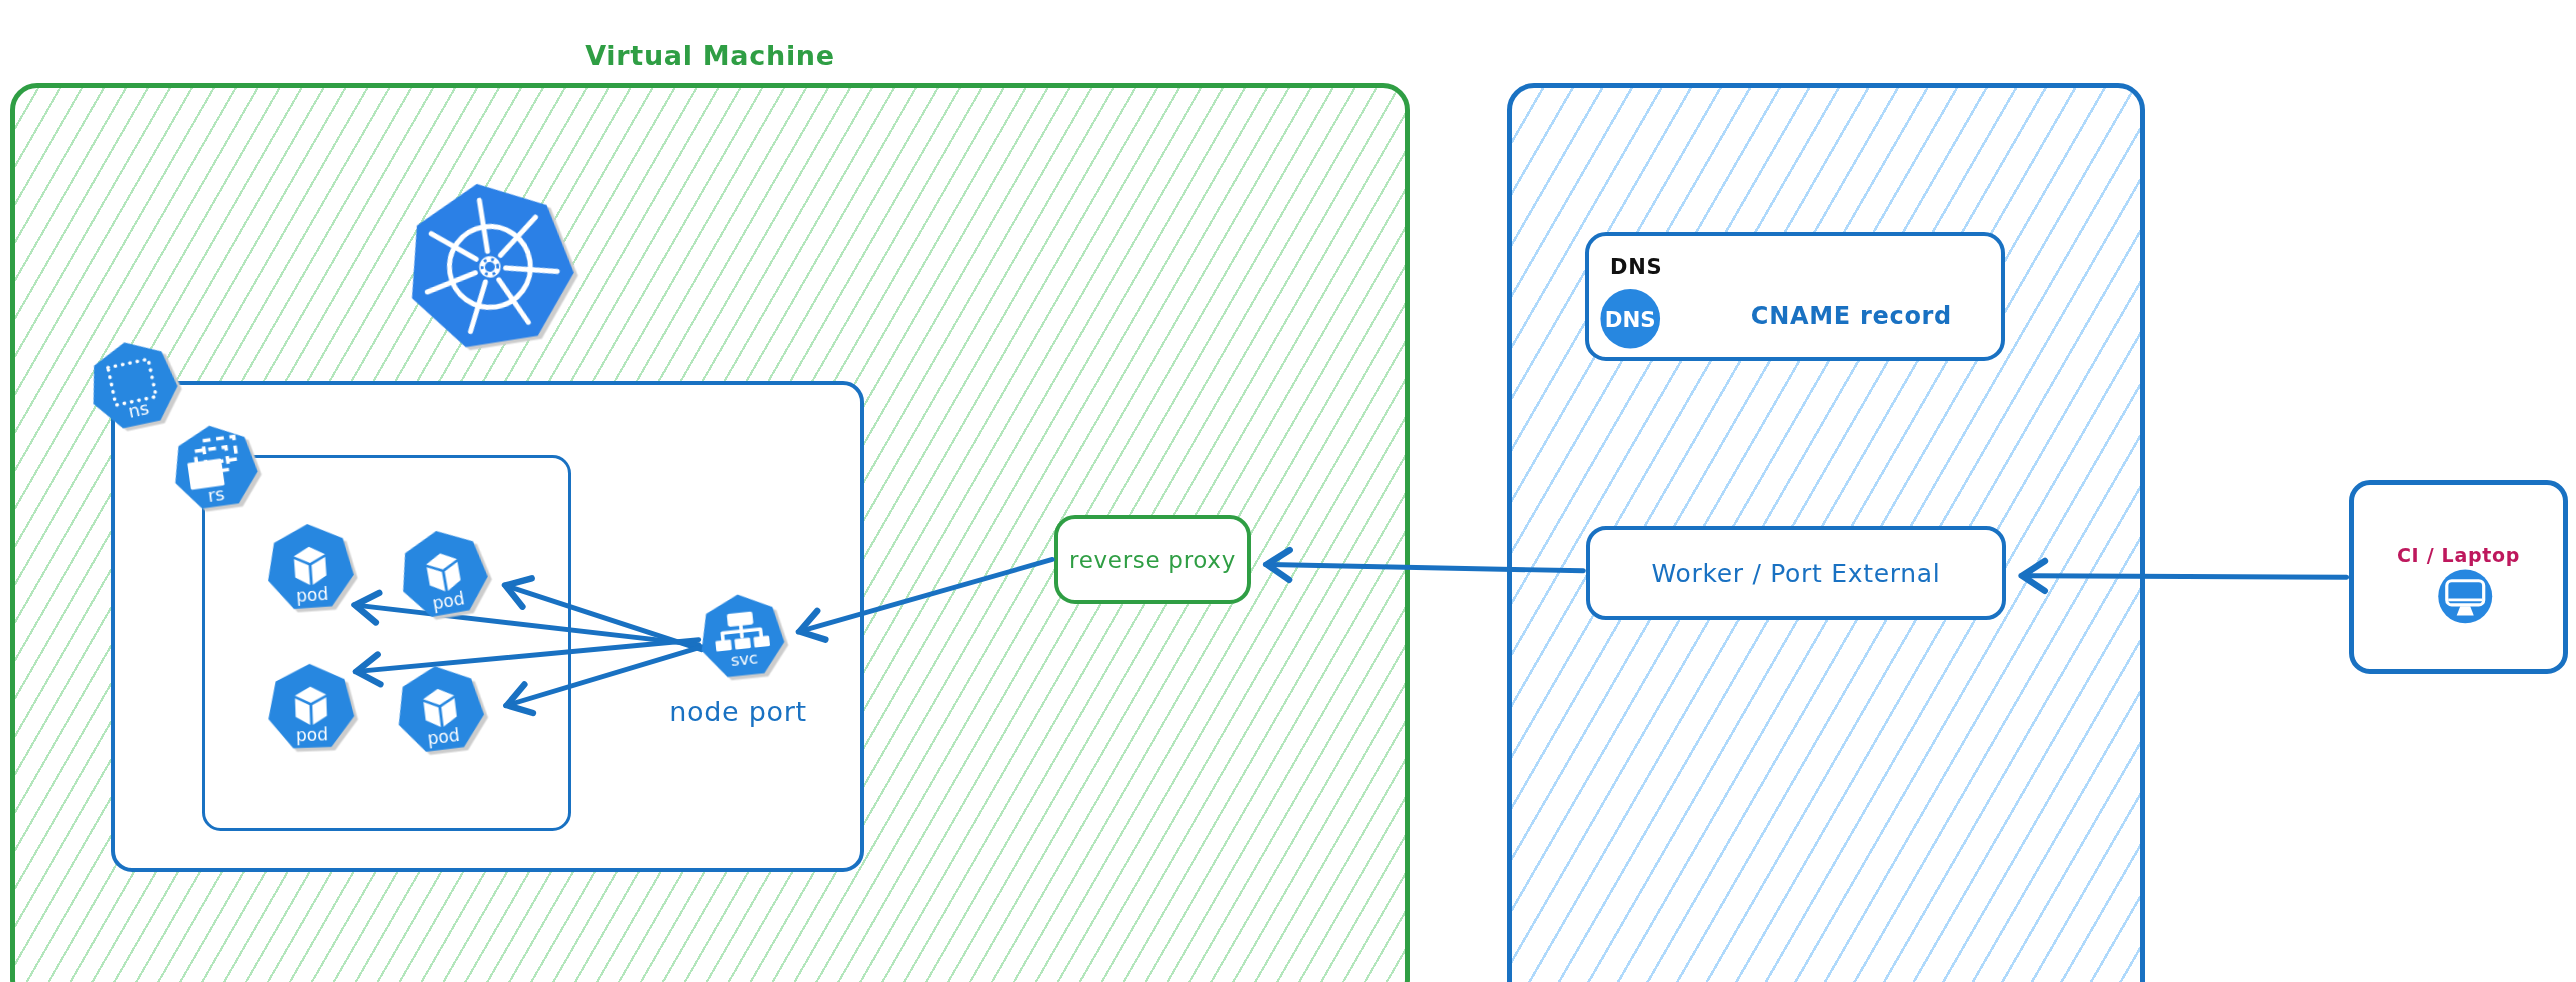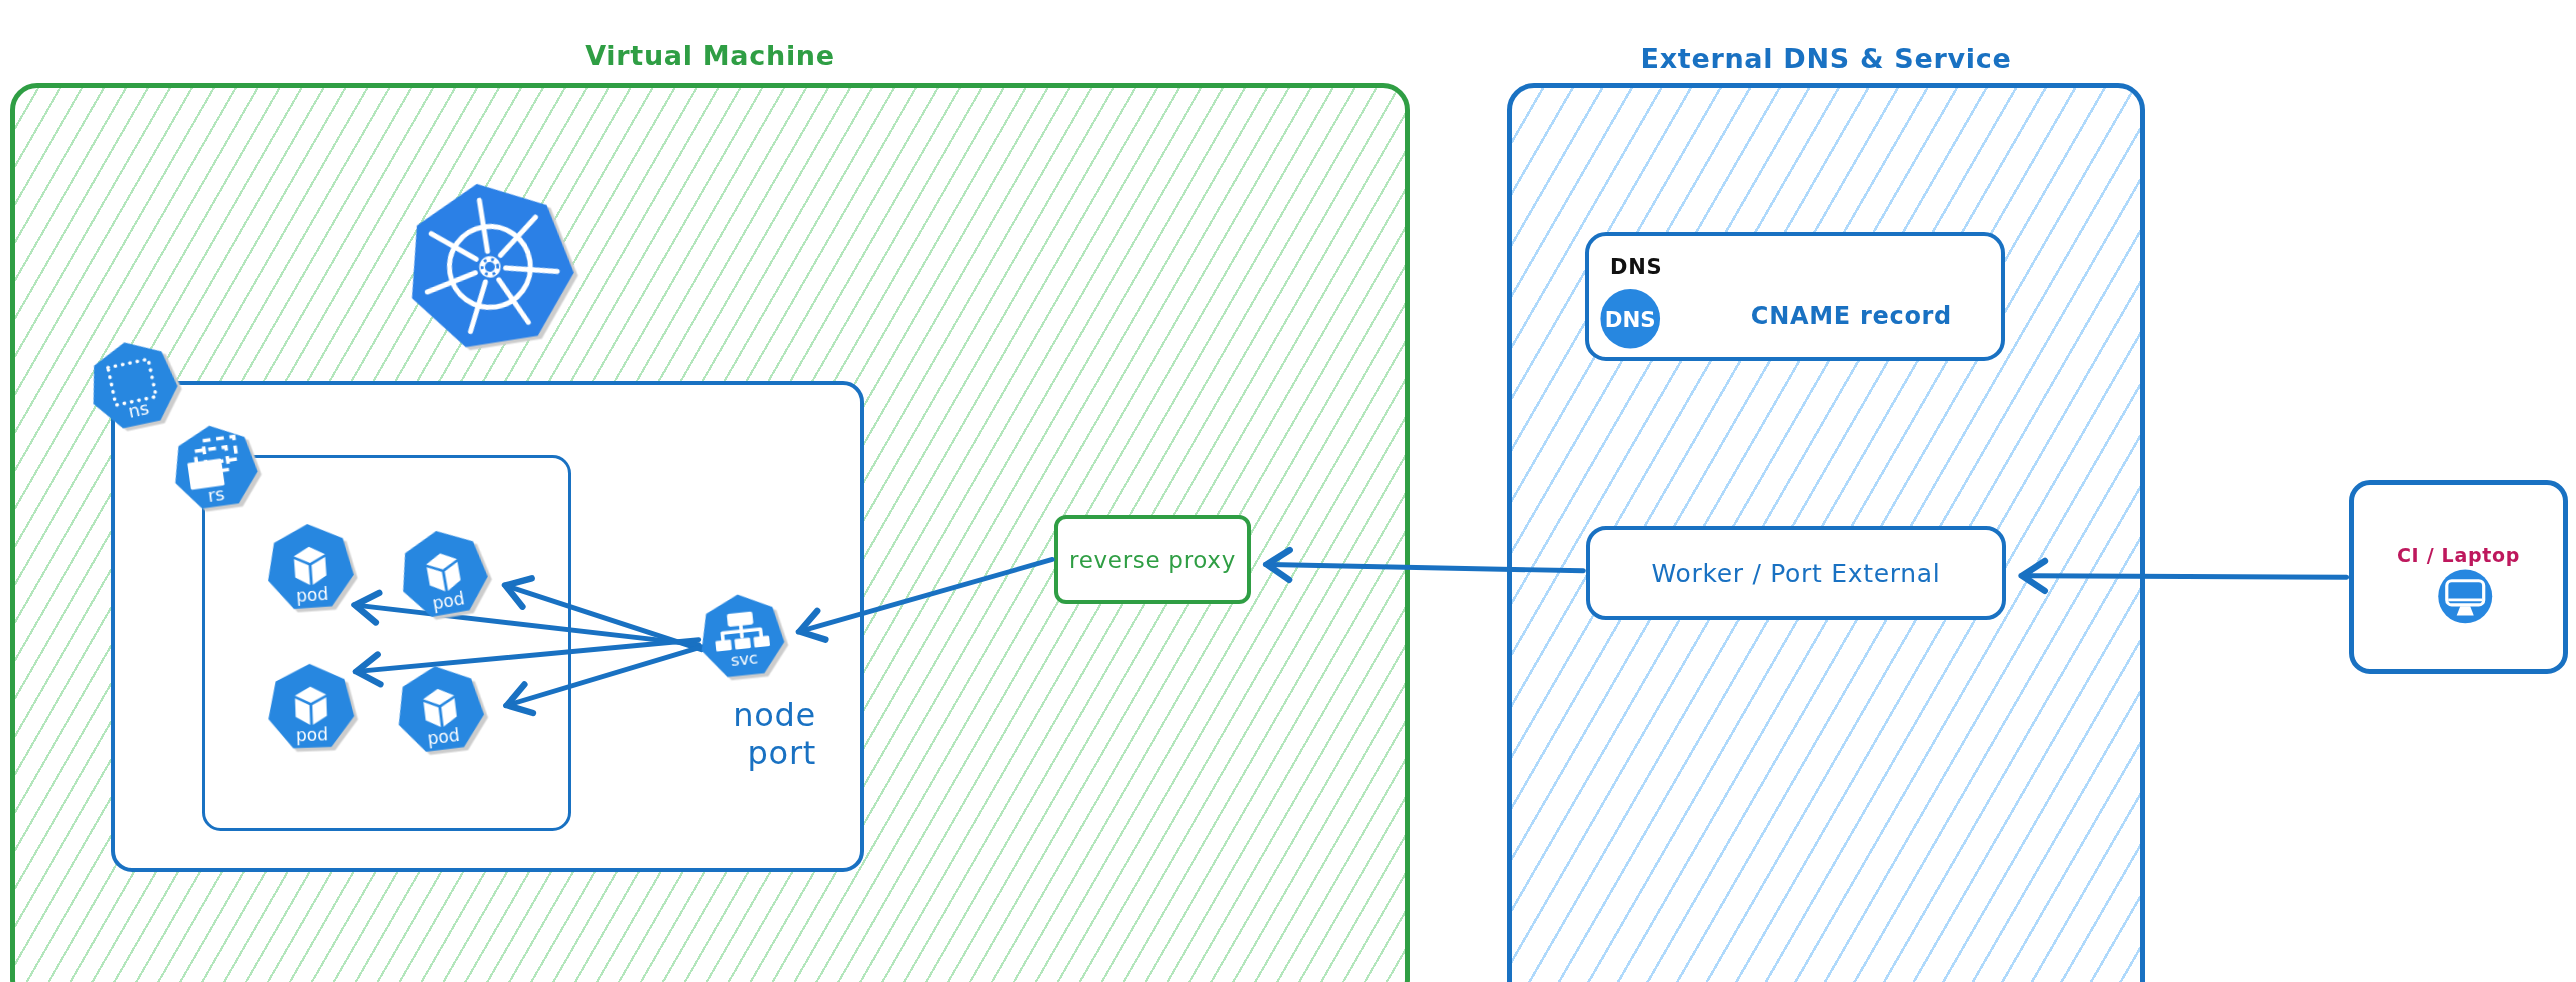--- a/index.html
+++ b/index.html
@@ -29,53 +29,52 @@
   }
   
   .title{position:absolute;text-align:center;font-size:27px;font-weight:bold;letter-spacing:0.7px;}
   .vm-title{left:10px;top:4.3px;width:1400px;color:#2f9e44;}
   .ext-title{left:1507px;top:7px;width:638px;color:#1971c2;}
   
   .node-box{left:111px;top:345px;width:753px;height:491px;border:4.3px solid #1971c2;border-radius:21px;}
   .rs-box{left:202px;top:419px;width:369px;height:376px;border:3.6px solid #1971c2;border-radius:18.5px;}
   .rp-box{
     left:1054px;top:479px;width:197px;height:89px;
-    border:4.3px solid #2f9e44;border-radius:12px;
+    border:4.3px solid #2f9e44;border-radius:21px;
     display:flex;align-items:center;justify-content:center;
     color:#2f9e44;font-size:23px;letter-spacing:0.7px;
   }
   .dns-card{left:1585px;top:196px;width:420px;height:129px;border:4.3px solid #1971c2;border-radius:21px;}
   .dns-tag{position:absolute;left:21px;top:18.5px;color:#111111;font-size:21px;font-weight:bold;letter-spacing:0.7px;}
   .cname{position:absolute;left:107px;top:266px;width:256px;text-align:right;color:#1971c2;font-size:24px;font-weight:bold;letter-spacing:0.7px;}
   .cname{left:1696px;} 
   .worker-card{
     left:1586px;top:490px;width:420px;height:94px;
     border:4.3px solid #1971c2;border-radius:20px;
     display:flex;align-items:center;justify-content:center;
     color:#1971c2;font-size:25px;letter-spacing:0.7px;
   }
   .ci-card{left:2349px;top:444px;width:219px;height:194px;border:5px solid #1971c2;border-radius:21px;}
   .ci-label{position:absolute;left:2349px;top:508px;width:219px;text-align:center;color:#be185d;font-size:19px;font-weight:bold;letter-spacing:0.7px;}
-  .node-port{position:absolute;left:660px;top:660px;width:156px;text-align:right;color:#1971c2;font-size:32px;letter-spacing:0.7px;}
+  .node-port{position:absolute;left:660px;top:660px;width:156px;text-align:center;color:#1971c2;font-size:27px;letter-spacing:0.7px;}
   
   .overlay{position:absolute;left:0;top:0;pointer-events:none;}
   .shadowed{filter:drop-shadow(5px 5px 0px #cccccc);}
   .icon-label{font-family:"DejaVu Sans","Liberation Sans",sans-serif;fill:#ffffff;}
   .badge-label{font-family:"DejaVu Sans","Liberation Sans",sans-serif;fill:#ffffff;font-weight:bold;}
 </style>
 </head>
 <body>
 
 <div class="canvas">
 
   <div class="box vm-box"></div>
   <div class="title vm-title">Virtual Machine</div>
 
   <div class="box ext-box"></div>
-  <div class="title ext-title">External DNS &amp; Service</div>
 
   <div class="box node-box"></div>
   <div class="box rs-box"></div>
 
   <div class="node-port">node port</div>
   <div class="box rp-box">
     <span>reverse proxy</span>
   </div>
 
   <div class="box dns-card">

